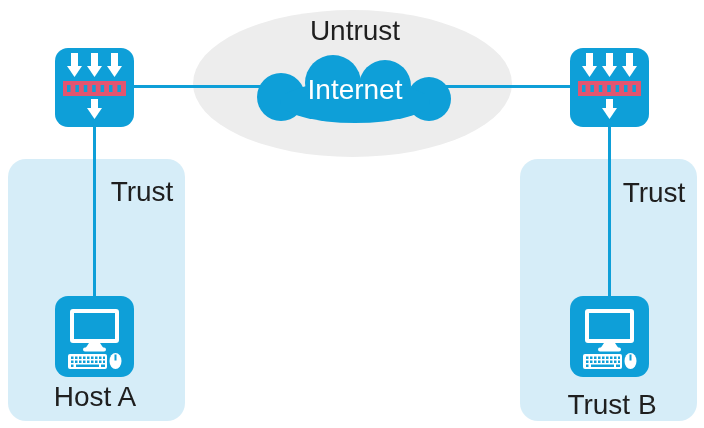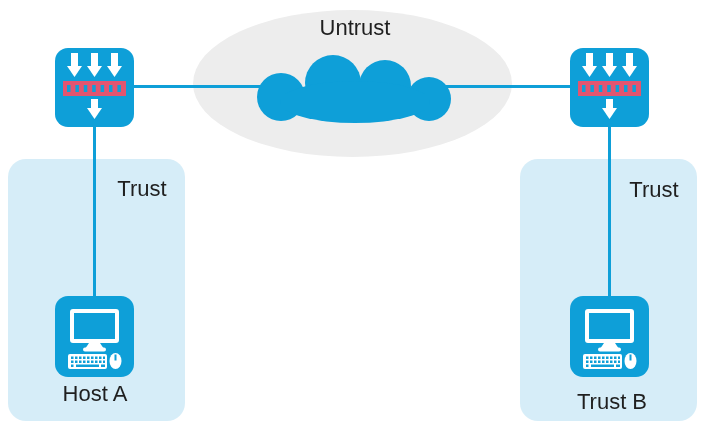--- a/index.html
+++ b/index.html
@@ -34,21 +34,21 @@
   .link.va{left:93px;top:120px;height:185px;}
   .link.vb{left:608px;top:120px;height:185px;}
   .node{position:absolute;display:block;}
   .cloud{left:253px;top:55px;}
   .fw-a{left:55px;top:48px;}
   .fw-b{left:570px;top:48px;}
   .pc-a{left:55px;top:296px;}
   .pc-b{left:570px;top:296px;}
   .lbl{
     position:absolute;transform:translateX(-50%);white-space:nowrap;
-    font-size:22px;line-height:1;color:var(--label-text);
+    font-size:28px;line-height:1;color:var(--label-text);
   }
   .lbl.untrust{left:355px;top:17px;}
   .lbl.internet{left:355px;top:76px;color:var(--internet-label-text);}
   .lbl.trust-a{left:142px;top:178px;}
   .lbl.trust-b{left:654px;top:179px;}
   .lbl.host-a{left:95px;top:383px;}
   .lbl.host-b{left:612px;top:391px;}
   
   .f-blue{fill:var(--device-blue);}
   .f-red{fill:var(--firewall-bar-red);}
@@ -196,18 +196,19 @@
         <rect x="44" y="64.5" width="2.5" height="2.5"></rect>
       <rect x="48" y="64.5" width="2" height="2.5"></rect>
       <rect x="16" y="68.5" width="2.5" height="2.5"></rect>
       <rect x="21" y="68.5" width="23" height="2.5"></rect>
       <rect x="46" y="68.5" width="4" height="2.5"></rect>
       <rect x="59.5" y="58.5" width="2" height="6"></rect>
     </g>
   </svg>
 
   <div class="lbl untrust">Untrust</div>
+  <div class="lbl internet">Internet</div>
   <div class="lbl trust-a">Trust</div>
   <div class="lbl trust-b">Trust</div>
   <div class="lbl host-a">Host A</div>
   <div class="lbl host-b">Trust B</div>
 
 </div>
 
 </body></html>

